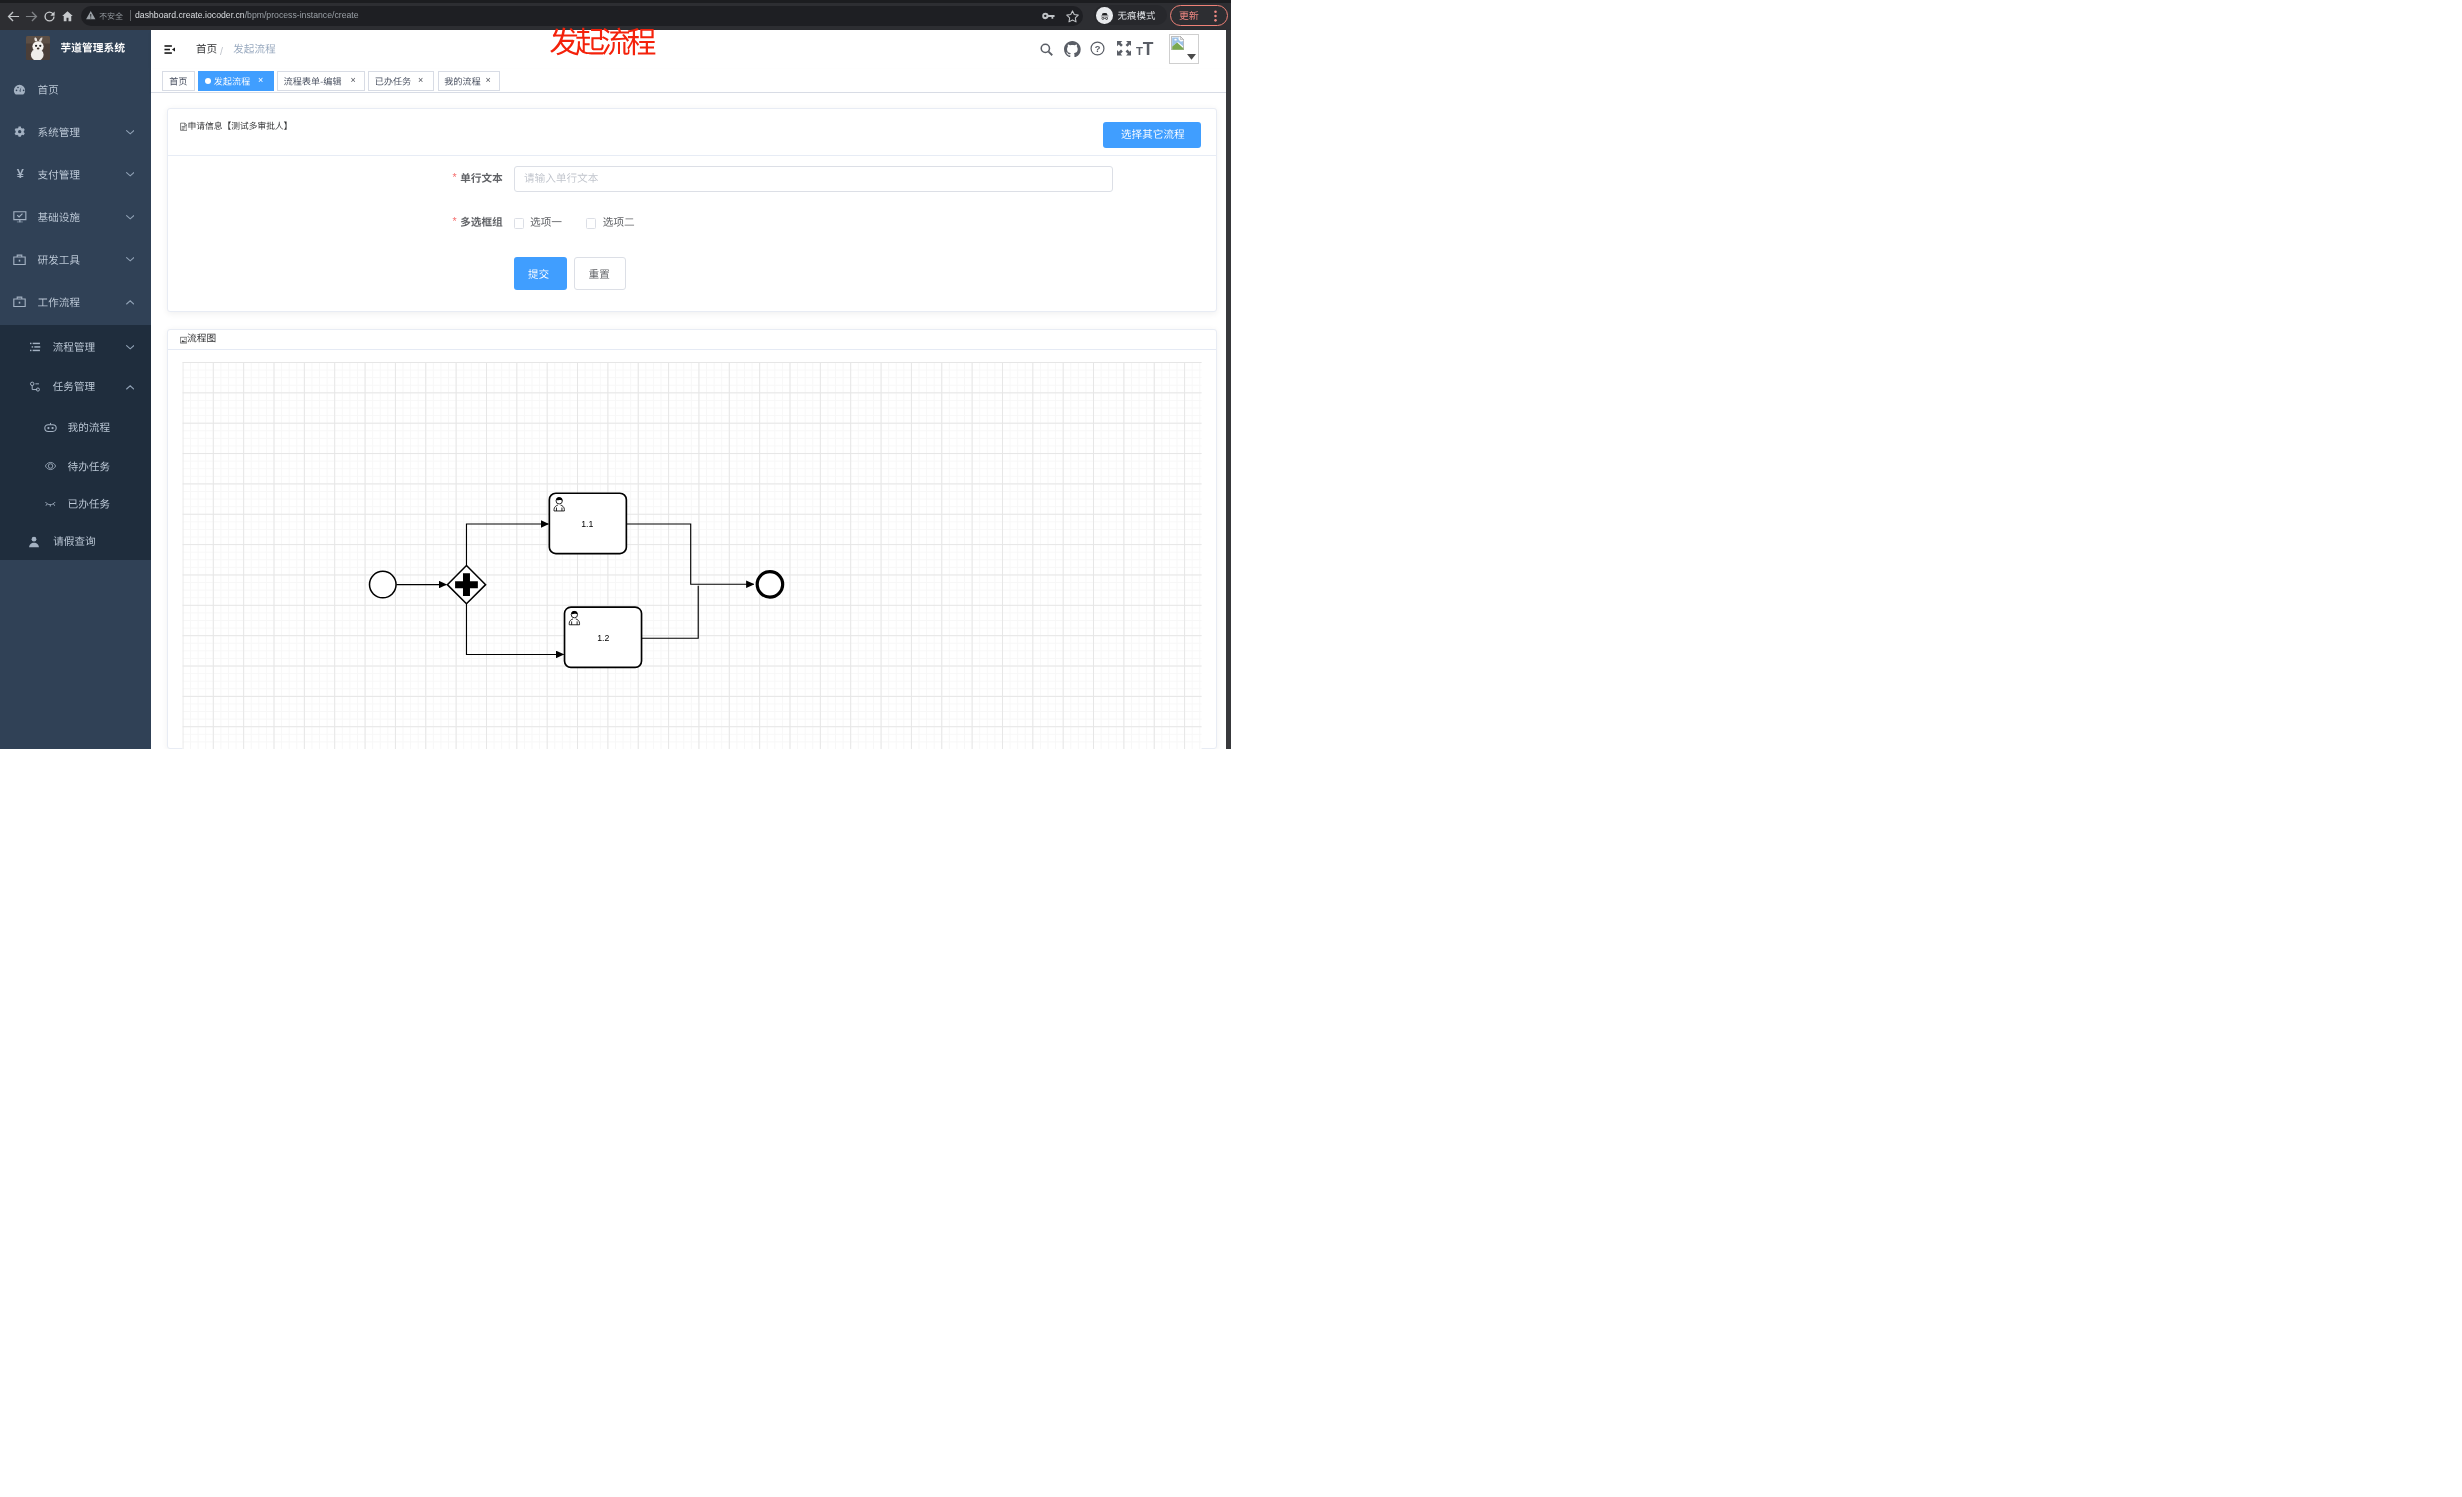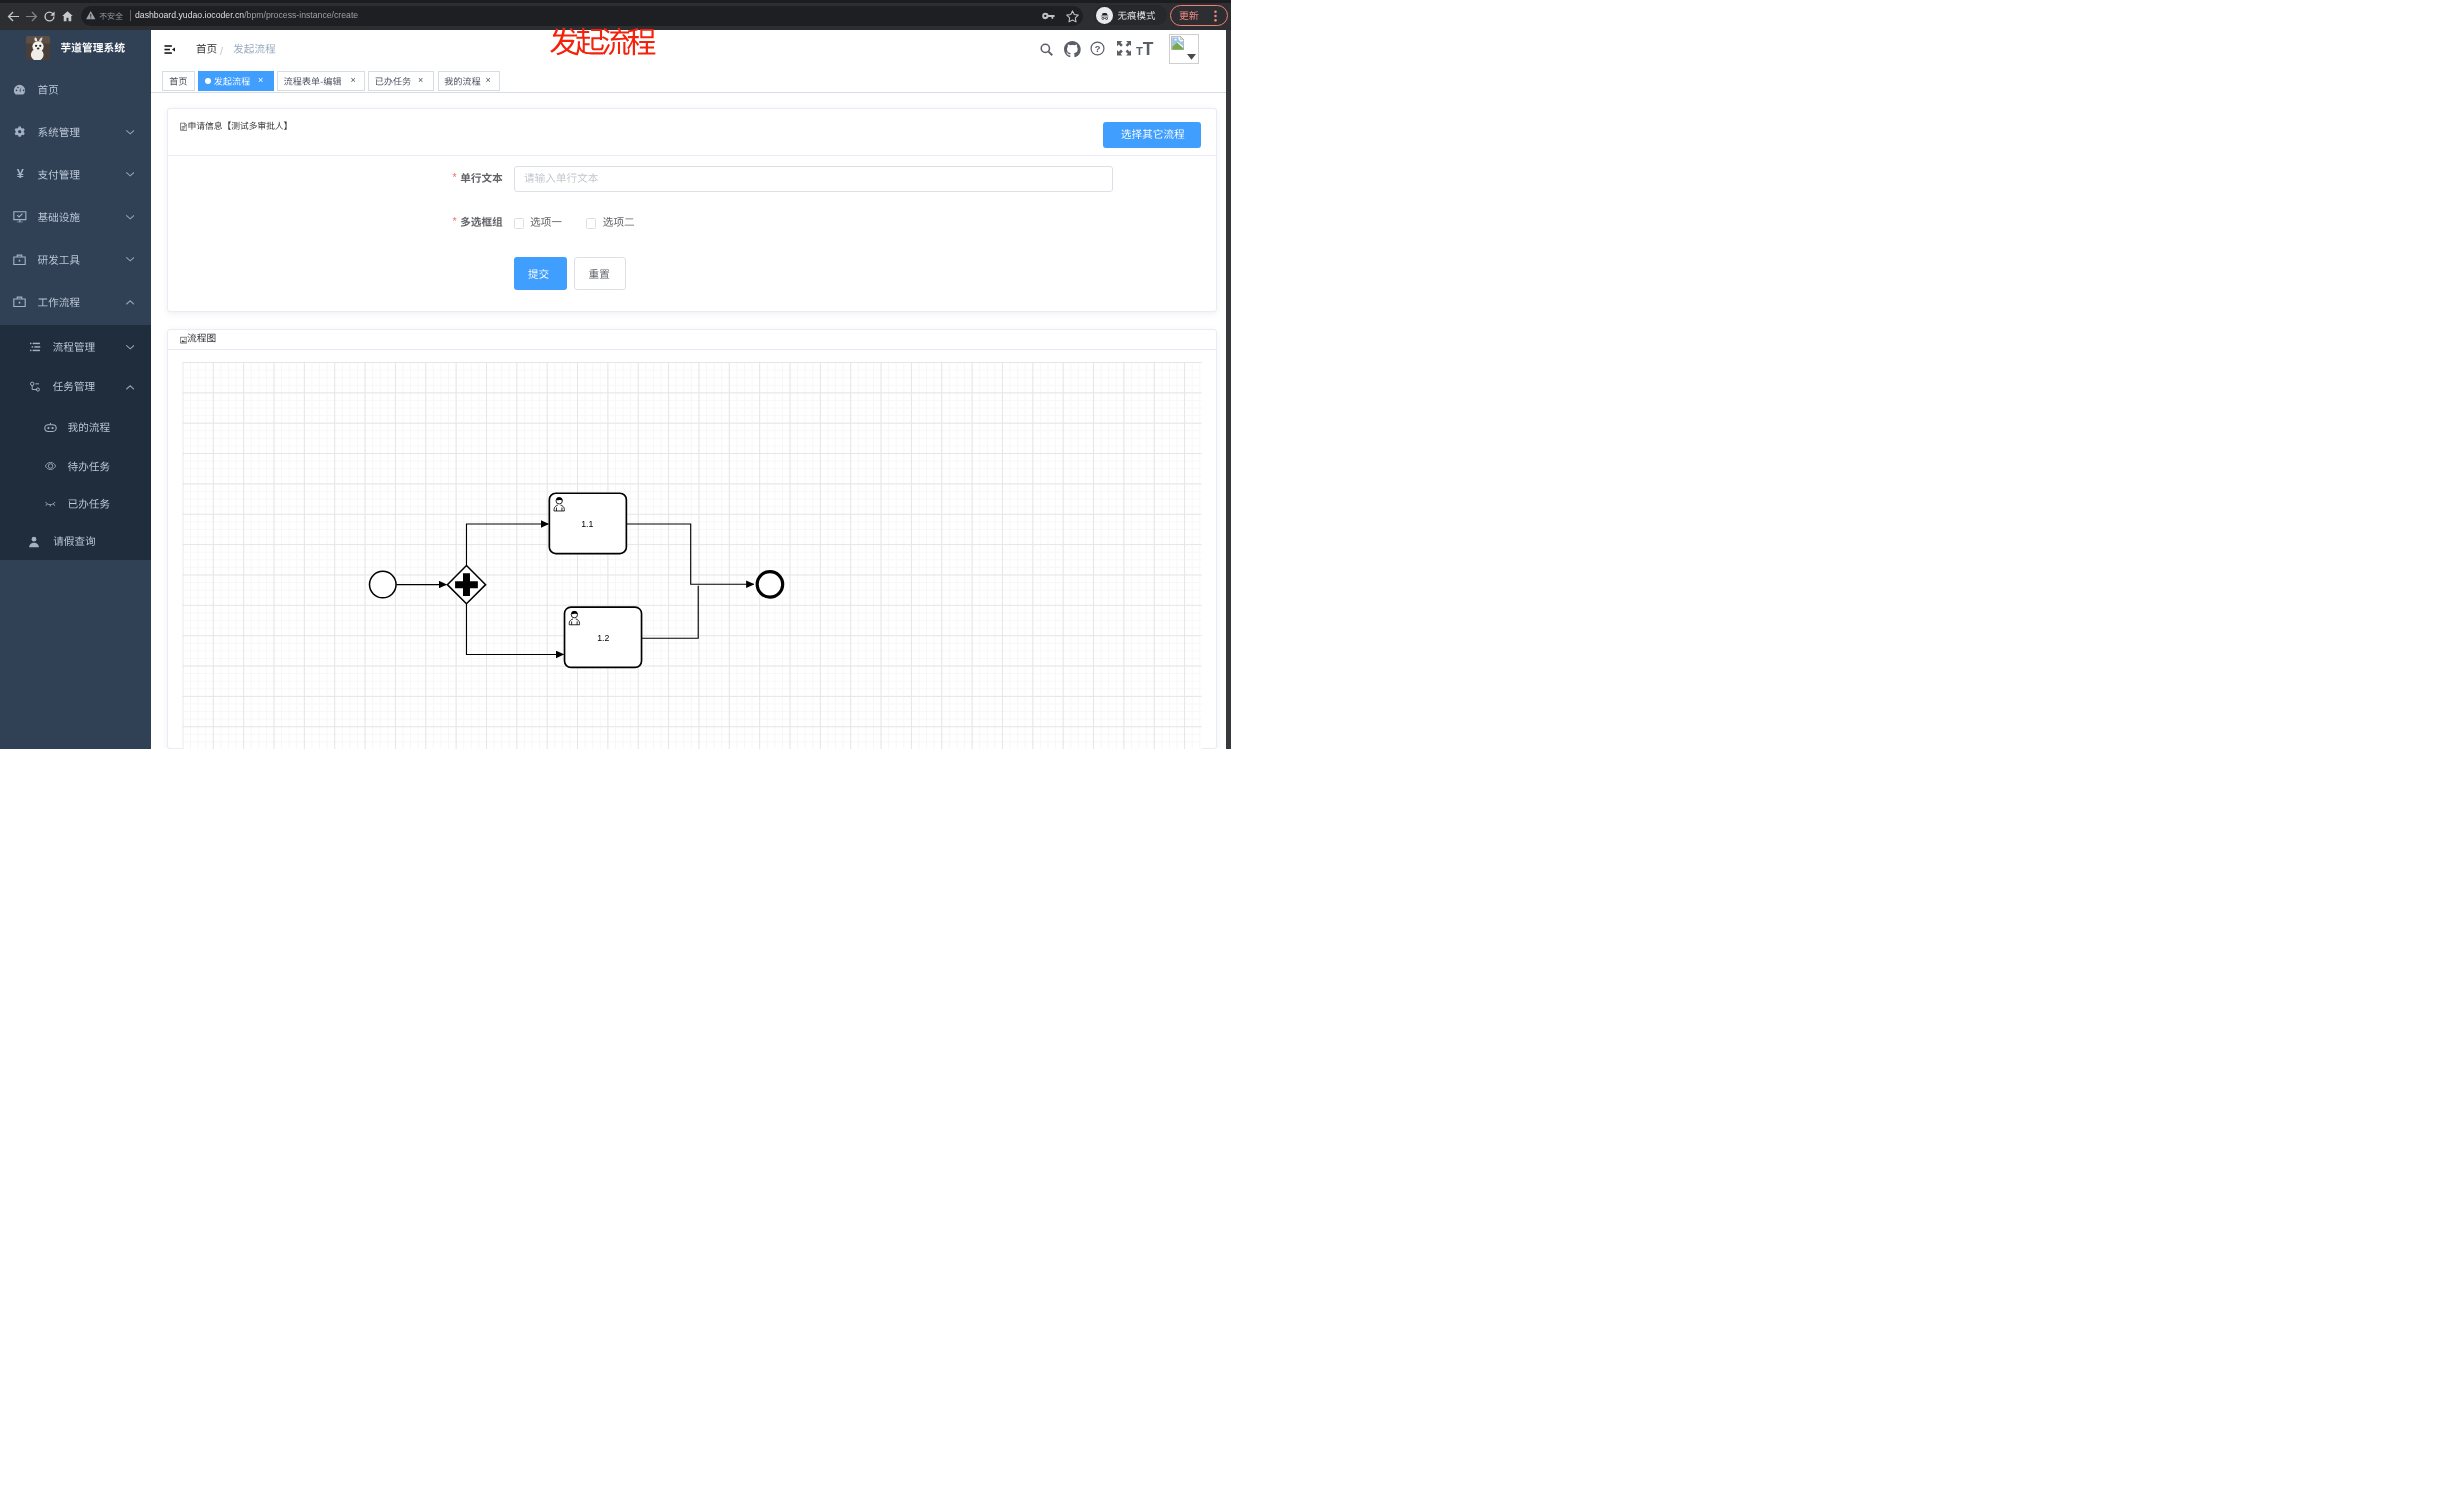--- a/index.html
+++ b/index.html
@@ -64,21 +64,21 @@
         <path d="M8.5 1.8a6.7 6.7 0 1 0 6.7 6.7h-1.8a4.9 4.9 0 1 1-4.9-4.9c1.36 0 2.6.56 3.5 1.45L9.6 7.45h5.6V1.8l-2.1 2.1A6.68 6.68 0 0 0 8.5 1.8z" fill="#c7cacd"></path>
       </svg>
     <svg class="cicon" style="left:61px;top:9.5px" width="13" height="13" viewBox="0 0 17 17">
         <path d="M8.5 1.6 1.6 7.8h2v7h3.6v-4.6h2.6v4.6h3.6v-7h2z" fill="#c7cacd"></path>
       </svg>
     <div id="pill"></div>
     <svg class="cicon" style="left:86px;top:11px;z-index:2" width="9.5" height="8.7" viewBox="0 0 14 13">
         <path d="M7 0 0 12.5h14zM6.3 4.5h1.4v4H6.3zm0 5.2h1.4v1.5H6.3z" fill="#9aa0a6"></path>
       </svg>
     <div style="position:absolute;left:130px;top:10px;width:0.8px;height:11.4px;background:#5c5f63;z-index:2"></div>
-    <div id="urltxt"><b>dashboard.yudao.iocoder.cn</b>/bpm/process-instance/create</div>
+    <div id="urltxt"><b>dashboard.create.iocoder.cn</b>/bpm/process-instance/create</div>
     <svg class="cicon" style="left:1042px;top:10.6px;z-index:2" width="13.7" height="10" viewBox="0 0 18 13">
         <path d="M4.6 2.1a4.3 4.3 0 1 0 0 8.6 4.3 4.3 0 0 0 4-2.8h3.9v2.3h2.3V7.9h1.7V5.2H8.7a4.3 4.3 0 0 0-4.1-3.1zm-.3 2.6a1.6 1.6 0 1 1 0 3.2 1.6 1.6 0 0 1 0-3.2z" fill="#c0c3c6"></path>
       </svg>
     <svg class="cicon" style="left:1066px;top:9.5px;z-index:2" width="13" height="13" viewBox="0 0 17 17">
         <path d="M8.5 1.2 10.8 6l5.2.7-3.8 3.6.9 5.2-4.6-2.5-4.6 2.5.9-5.2L1 6.7 6.2 6z" fill="none" stroke="#c0c3c6" stroke-width="1.4" stroke-linejoin="round"></path>
       </svg>
     <div id="incog">
       <div class="cir"></div>
       <svg style="position:absolute;left:5px;top:4.6px" width="11.4" height="11.4" viewBox="0 0 24 24">
           <path d="M12 6.2c-2.6 0-4.6.6-4.6.6L6 11h12l-1.4-4.2s-2-.6-4.6-.6zM4 12v1.4h16V12zm4.2 2.6a2.9 2.9 0 1 0 .1 5.8c1.4 0 2.6-1 2.9-2.4.3-.2.6-.3.9-.3.3 0 .6.1.9.3a2.9 2.9 0 1 0 2.9-3.4c-1.3 0-2.4.8-2.8 2-.3-.1-.6-.2-1-.2s-.7.1-1 .2a2.94 2.94 0 0 0-2.9-2zm0 1.3a1.6 1.6 0 1 1 0 3.2 1.6 1.6 0 0 1 0-3.2zm7.6 0a1.6 1.6 0 1 1 0 3.2 1.6 1.6 0 0 1 0-3.2z" fill="#202124"></path>

